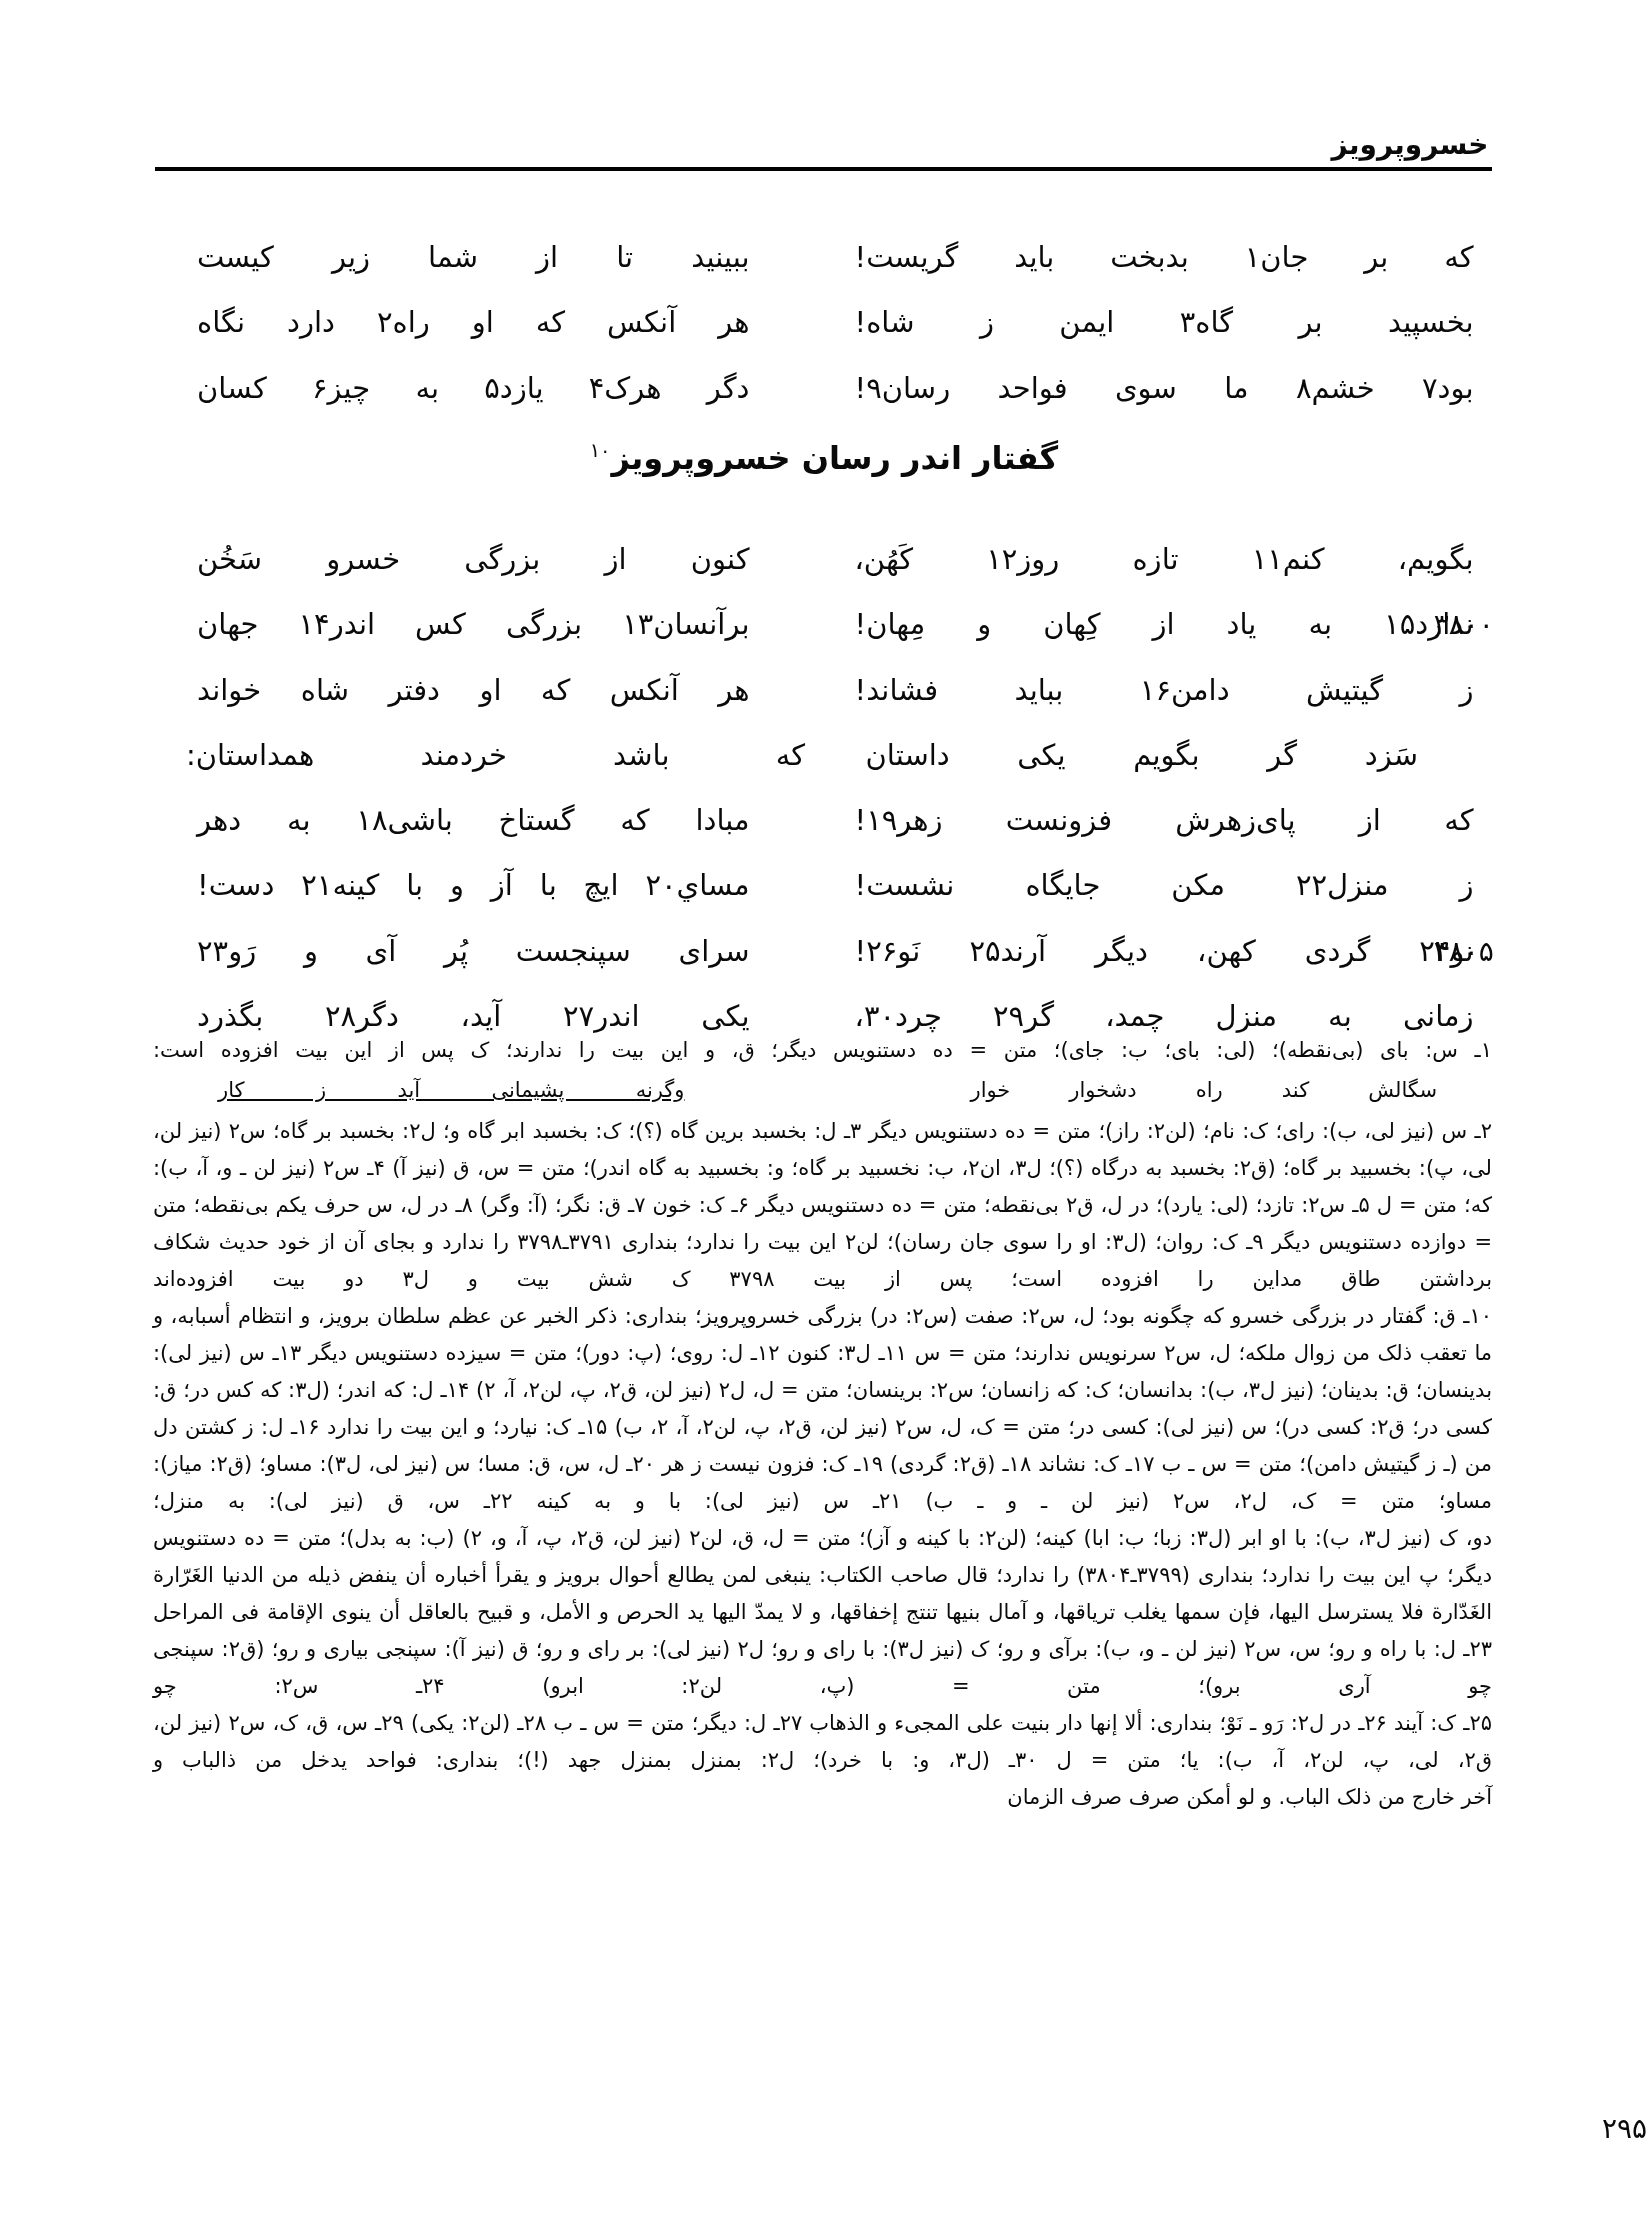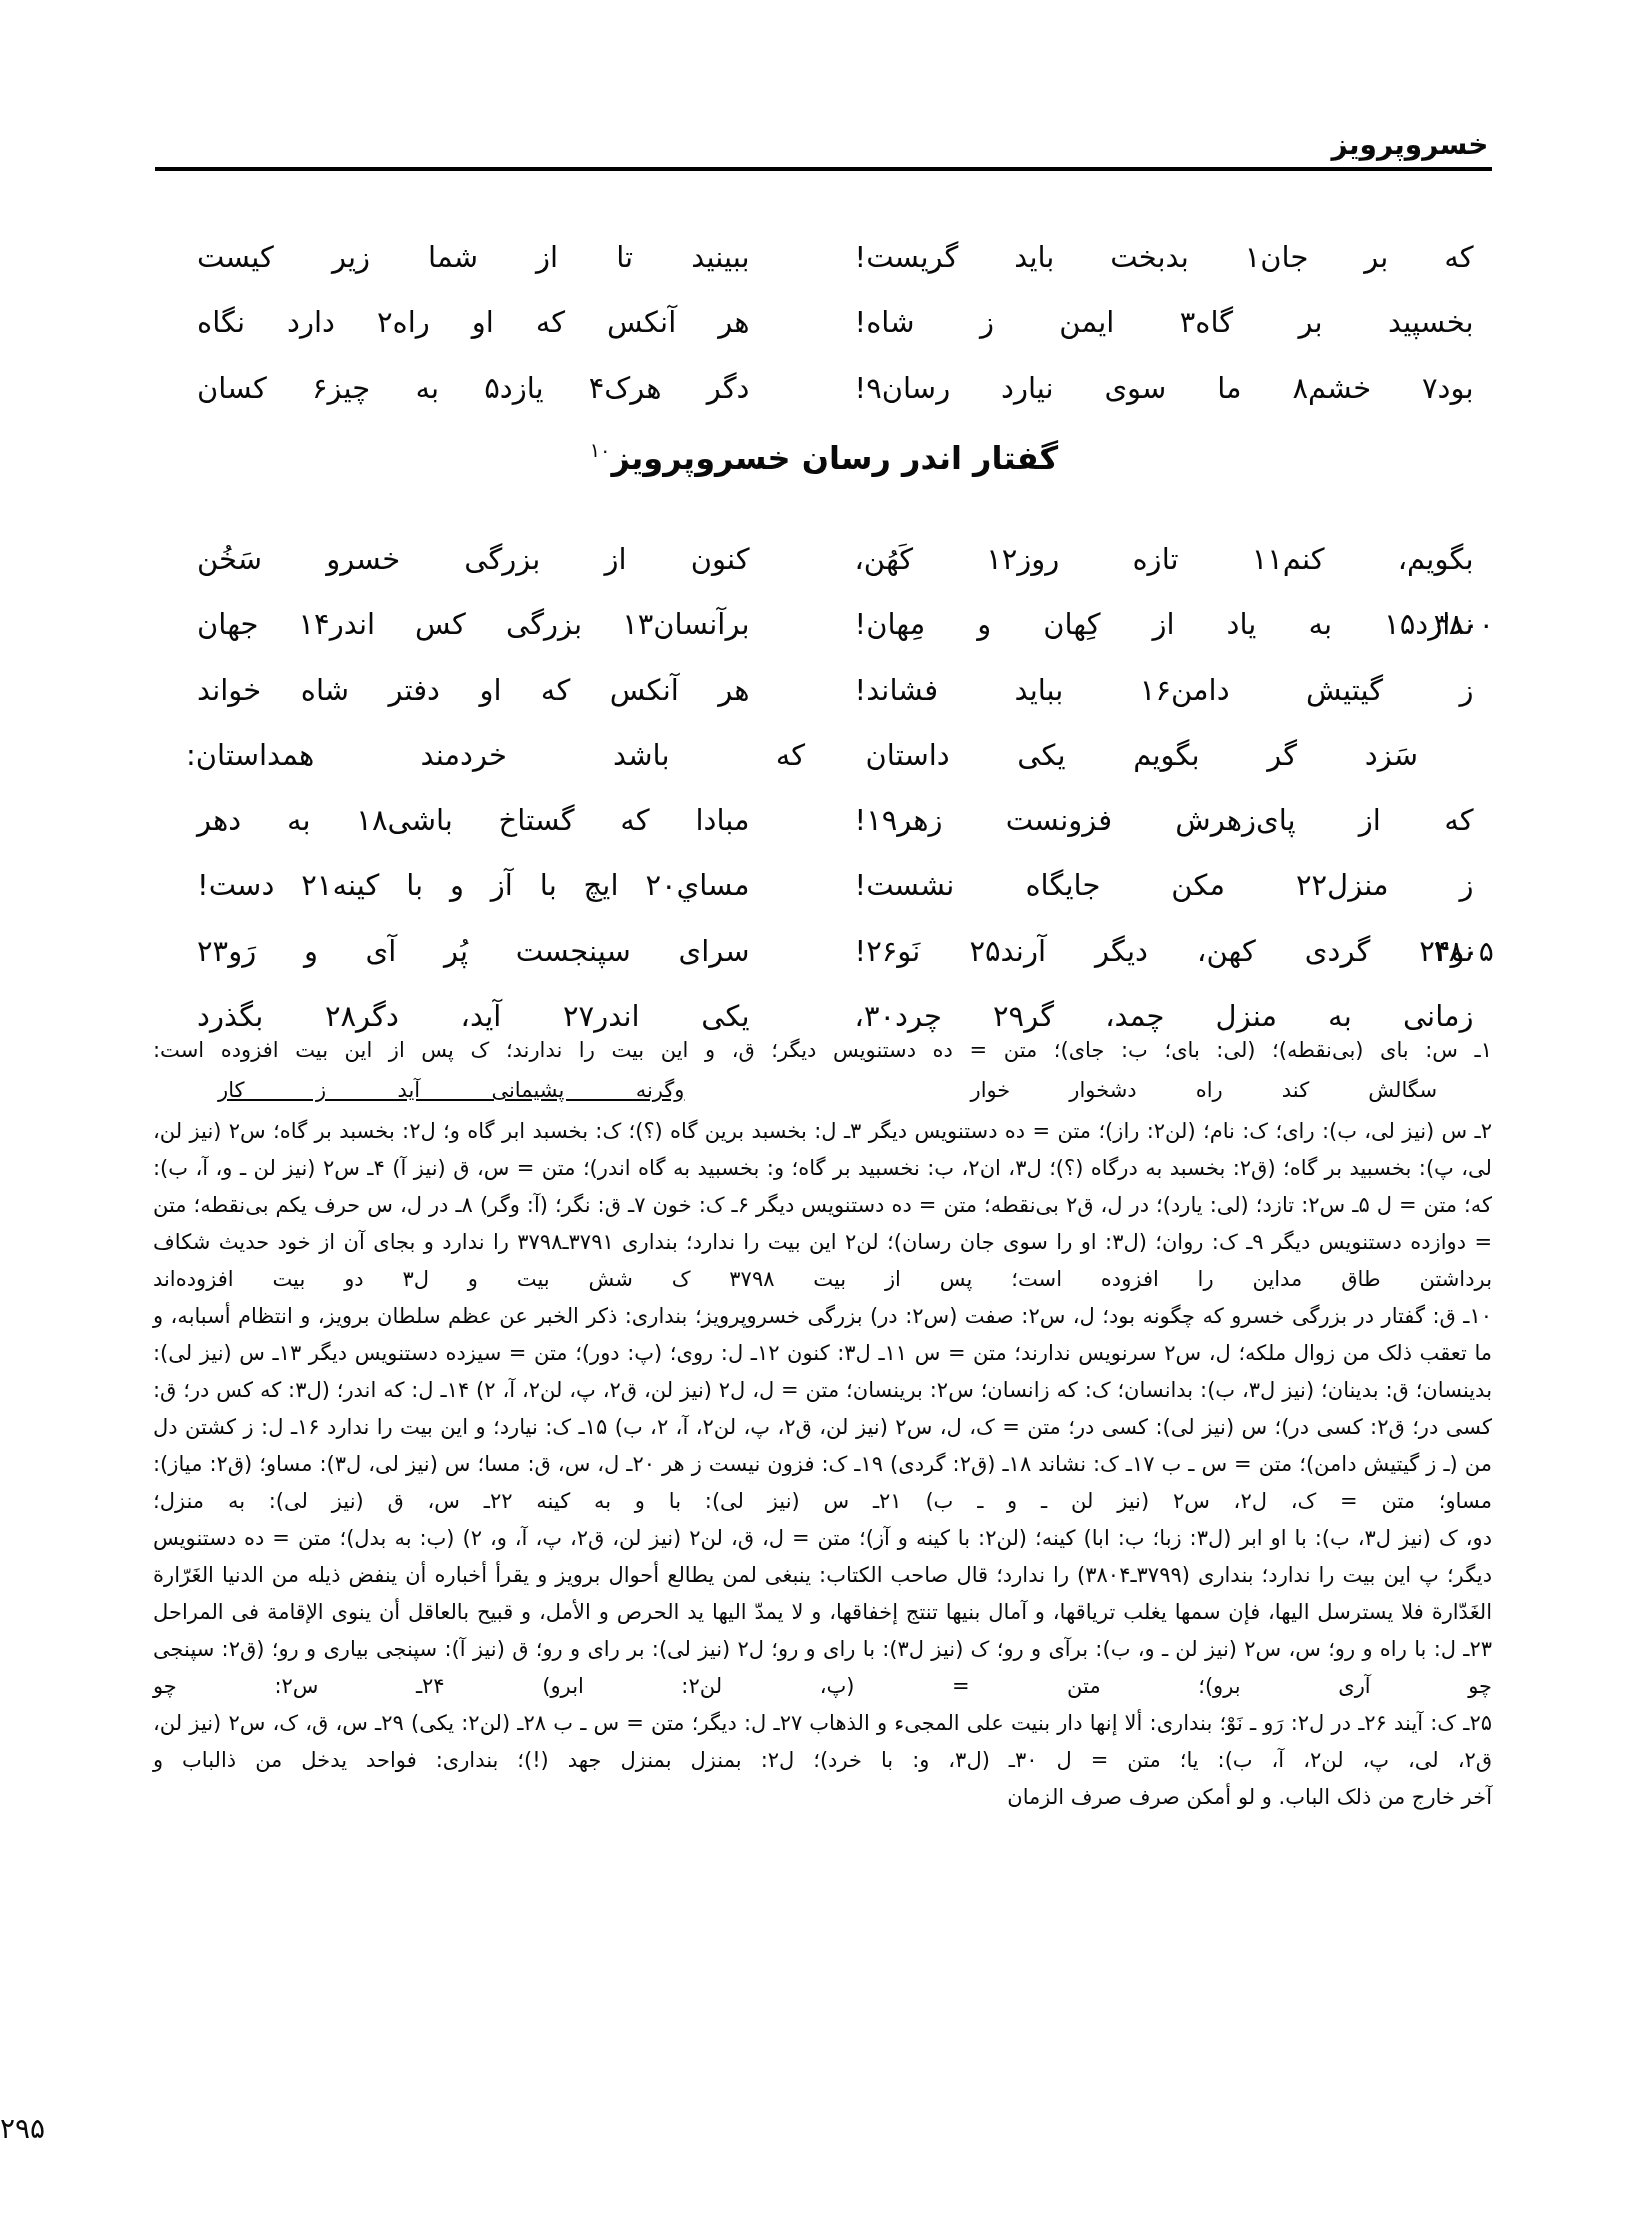--- a/index.html
+++ b/index.html
@@ -149,21 +149,21 @@
     display:block;
     text-align:justify;
     text-align-last:right;
   }
 
   
   .folio{
     position:absolute;
     left:0;right:0;
     top:2115px;
-    text-align:left;
+    text-align:right;
     font-size:28px;
     line-height:1;
   }
 </style>
 </head>
 <body>
 
 <div class="page">
 
   <div class="runhead">
@@ -188,21 +188,21 @@
         <span class="inner">بخسپید بر گاه۳ ایمن ز شاه!</span>
       </div>
       <div class="hemistich h-right">
         <span class="inner">هر آنکس که او راه۲ دارد نگاه</span>
       </div>
       <div class="verse-num"></div>
     </div>
 
     <div class="couplet">
       <div class="hemistich h-left">
-        <span class="inner">بود۷ خشم۸ ما سوی نیارد رسان۹!</span>
+        <span class="inner">بود۷ خشم۸ ما سوی فواحد رسان۹!</span>
       </div>
       <div class="hemistich h-right">
         <span class="inner">دگر هرک۴ یازد۵ به چیز۶ کسان</span>
       </div>
       <div class="verse-num"></div>
     </div>
 
   </div>
 
   <div class="section-heading">

